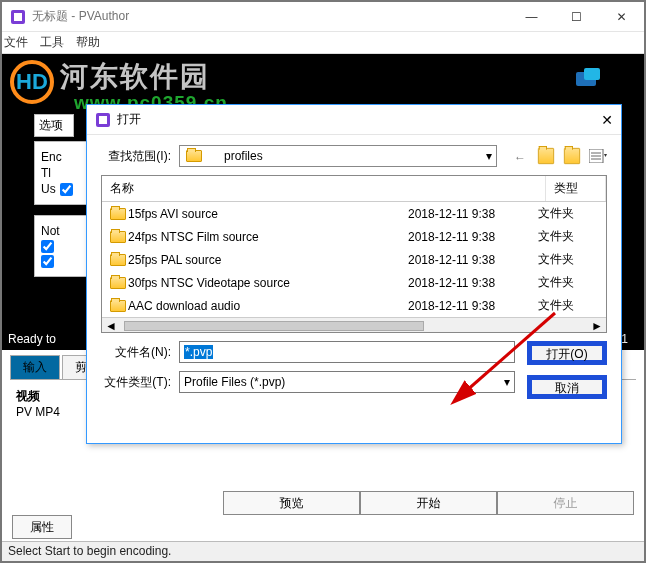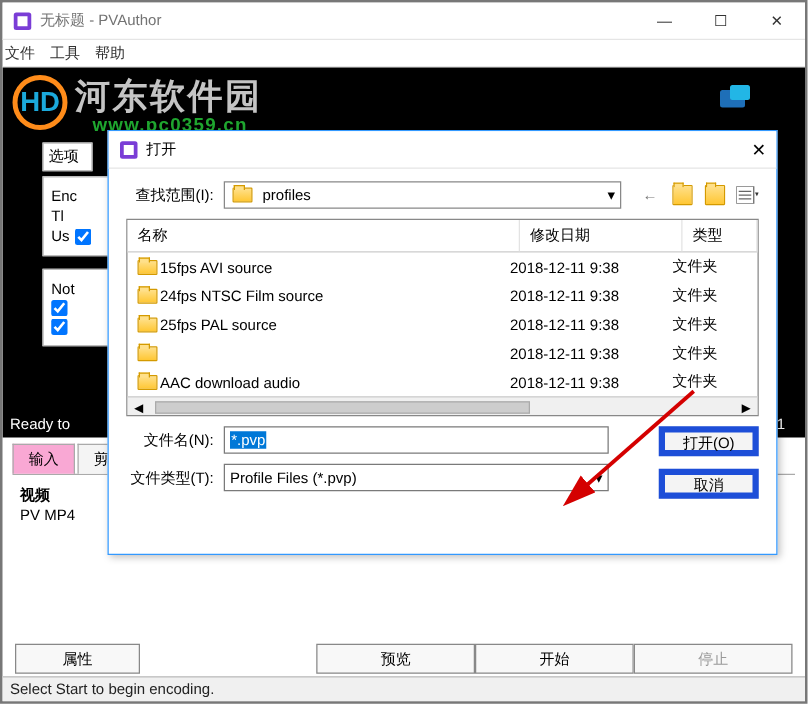--- a/index.html
+++ b/index.html
@@ -10,36 +10,36 @@
 .main-titlebar .title { color: #737373; }
 .main-titlebar .winbtns { margin-left: auto; display: flex; }
 .winbtn { width: 45px; height: 28px; display: flex; align-items: center; justify-content: center; color: #333; }
 .menubar { height: 22px; padding-left: 2px; display: flex; gap: 12px; border-bottom: 1px solid #ddd; align-items: center; }
 .menubar span { color: #333; }
 .watermark-area { height: 296px; background: #000; position: relative; }
 .watermark-logo { position: absolute; left: 8px; top: 4px; display: flex; align-items: baseline; }
 .wm-zh { font-size: 28px; font-weight: bold; color: #c4c4c4; text-shadow: 0 0 2px #000; letter-spacing: 2px; }
 .wm-circle { width: 44px; height: 44px; border: 4px solid #ff8c1a; border-radius: 50%; position: absolute; left: 0; top: 2px; display:flex; align-items:center; justify-content:center; }
 .wm-circle span { color:#1ba9db; font-size:22px; font-weight:bold; }
-.wm-url { position: absolute; left: 72px; top: 38px; color: #1fa62f; font-weight: bold; font-size: 15px; letter-spacing: 1px; }
+.wm-url { position: absolute; left: 72px; top: 38px; color: #1fa62f; font-weight: bold; font-size: 19px; letter-spacing: 1px; }
 .screen-icon { position: absolute; right: 42px; top: 14px; }
 .opt-fieldsets { position: absolute; left: 32px; top: 60px; width: 300px; }
 .fs { background: #fff; border: 1px solid #bbb; margin-bottom: 10px; padding: 6px; font-size: 12px; }
 .fs .row { display: flex; align-items: center; gap: 4px; margin: 2px 0; }
 .status-left { position: absolute; left: 6px; bottom: 4px; color: #fff; }
 .status-right { position: absolute; right: 16px; bottom: 4px; color: #fff; }
 .tabs-row { height: 24px; display: flex; align-items: flex-end; border-bottom: 1px solid #aaa; margin: 6px 8px 0 8px; }
 .tab { padding: 3px 12px; border: 1px solid #aaa; border-bottom: none; background: #f4f4f4; margin-right: 2px; }
-.tab.active { background: #f9a8d4; }
+.tab.active { background: #0369a1; }
 .tab-body { padding: 8px 14px; display: flex; gap: 36px; }
 .tab-body .col1 { min-width: 90px; }
 .tab-body .bold { font-weight: bold; }
 .footer-btns { position: absolute; left: 10px; bottom: 22px; right: 10px; display: flex; }
 .footer-btns button { height: 24px; border: 1px solid #888; background: #f8f8f8; }
-.footer-btns .small { width: 100px; margin-right: 16px; }
+.footer-btns .small { width: 60px; margin-right: 16px; margin-top: 24px; }
 .footer-btns .big { flex: 1; margin-left: 0; }
 .statusbar { position: absolute; left: 0; bottom: 0; right: 0; height: 20px; padding: 2px 6px; border-top: 1px solid #bbb; background: #f0f0f0; color: #222; }
 
 
 .dlg { position: absolute; left: 84px; top: 102px; width: 536px; height: 340px; background: #fff; border: 1px solid #3399ff; box-shadow: 2px 2px 6px rgba(0,0,0,.25); }
 .dlg-titlebar { height: 30px; background: #fff; display: flex; align-items: center; padding: 0 8px; border-bottom: 1px solid #e5e5e5; }
 .dlg-titlebar .t { margin-left: 6px; }
 .dlg-close { margin-left: auto; font-size: 14px; }
 .dlg-body { padding: 10px 14px 0 14px; }
 .dlg-row { display: flex; align-items: center; margin-bottom: 8px; gap: 8px; }
@@ -61,21 +61,21 @@
 .scroll-strip { height: 16px; background: #f0f0f0; border-top: 1px solid #ccc; display:flex; align-items:center; }
 .scroll-strip .thumb { width: 300px; height: 10px; margin: 0 4px; background: #cdcdcd; border: 1px solid #aaa; }
 .scroll-strip .arrow { width: 18px; text-align: center; }
 .text-input { flex: 1; height: 22px; border: 1px solid #7a7a7a; padding: 0 4px; display: flex; align-items: center; }
 .text-input.sel { background: #fff; }
 .text-input .sel-text { background: #0078d7; color: #fff; padding: 0 1px; }
 .combo { flex: 1; height: 22px; border: 1px solid #7a7a7a; padding: 0 20px 0 4px; display:flex; align-items:center; position:relative; }
 .combo .caret { position:absolute; right:4px; }
 .dlg-side-btns { width: 80px; display: flex; flex-direction: column; gap: 10px; margin-left: 12px; }
 .dlg-side-btns button { height: 24px; border: 5px solid #1d4ed8; background: #f4f4f4; }
-.bottom-rows { display: flex; margin-top: 8px; gap: 28px; }
+.bottom-rows { display: flex; margin-top: 8px; }
 .bottom-rows .fields { flex: 1; }
 .red-arrow { position: absolute; left: 358px; top: 204px; pointer-events:none; }
 svg { display: block; }
 input[type=checkbox]{ width:13px; height:13px; }
 </style>
 </head>
 <body>
 
 <div class="outer-window">
 
@@ -189,21 +189,21 @@
         </span>
       <span class="t">打开</span>
       <span class="dlg-close">✕</span>
     </div>
 
     <div class="dlg-body">
       <div class="dlg-row">
         <span class="dlg-label">查找范围(I):</span>
         <div class="folder-select">
           <span class="folder-ic"></span>
-          <span style="margin-left:8px">profiles</span>
+          <span style="margin-left:22px">profiles</span>
           <span class="caret">▾</span>
         </div>
         <div class="nav-icons">
           <span style="color:#777">←</span>
           <span>
               <span class="folder-ic" style="transform:scale(.9)"></span>
             </span>
           <span>
               <span class="folder-ic" style="transform:scale(.9)"></span>
             </span>
@@ -215,21 +215,20 @@
                 <line x1="2" y1="10" x2="12" y2="10" stroke="#666"></line>
                 <path d="M15 5 L18 5 L16.5 8 Z" fill="#333"></path>
               </svg>
             </span>
         </div>
       </div>
 
       <div class="file-list">
         <div class="fl-head">
           <div class="c1">名称</div>
-          <div class="c2">修改日期</div>
           <div class="c3">类型</div>
         </div>
         <div class="fl-rows">
           <div class="fl-row">
               <div class="c1">
                 <span class="folder-ic"></span>
                 <span>15fps AVI source</span>
               </div>
               <div class="c2">2018-12-11 9:38</div>
               <div class="c3">文件夹</div>
@@ -246,20 +245,21 @@
               <div class="c1">
                 <span class="folder-ic"></span>
                 <span>25fps PAL source</span>
               </div>
               <div class="c2">2018-12-11 9:38</div>
               <div class="c3">文件夹</div>
             </div>
           <div class="fl-row">
               <div class="c1">
                 <span class="folder-ic"></span>
+                <span>30fps NTSC Videotape source</span>
               </div>
               <div class="c2">2018-12-11 9:38</div>
               <div class="c3">文件夹</div>
             </div>
           <div class="fl-row">
               <div class="c1">
                 <span class="folder-ic"></span>
                 <span>AAC download audio</span>
               </div>
               <div class="c2">2018-12-11 9:38</div>

